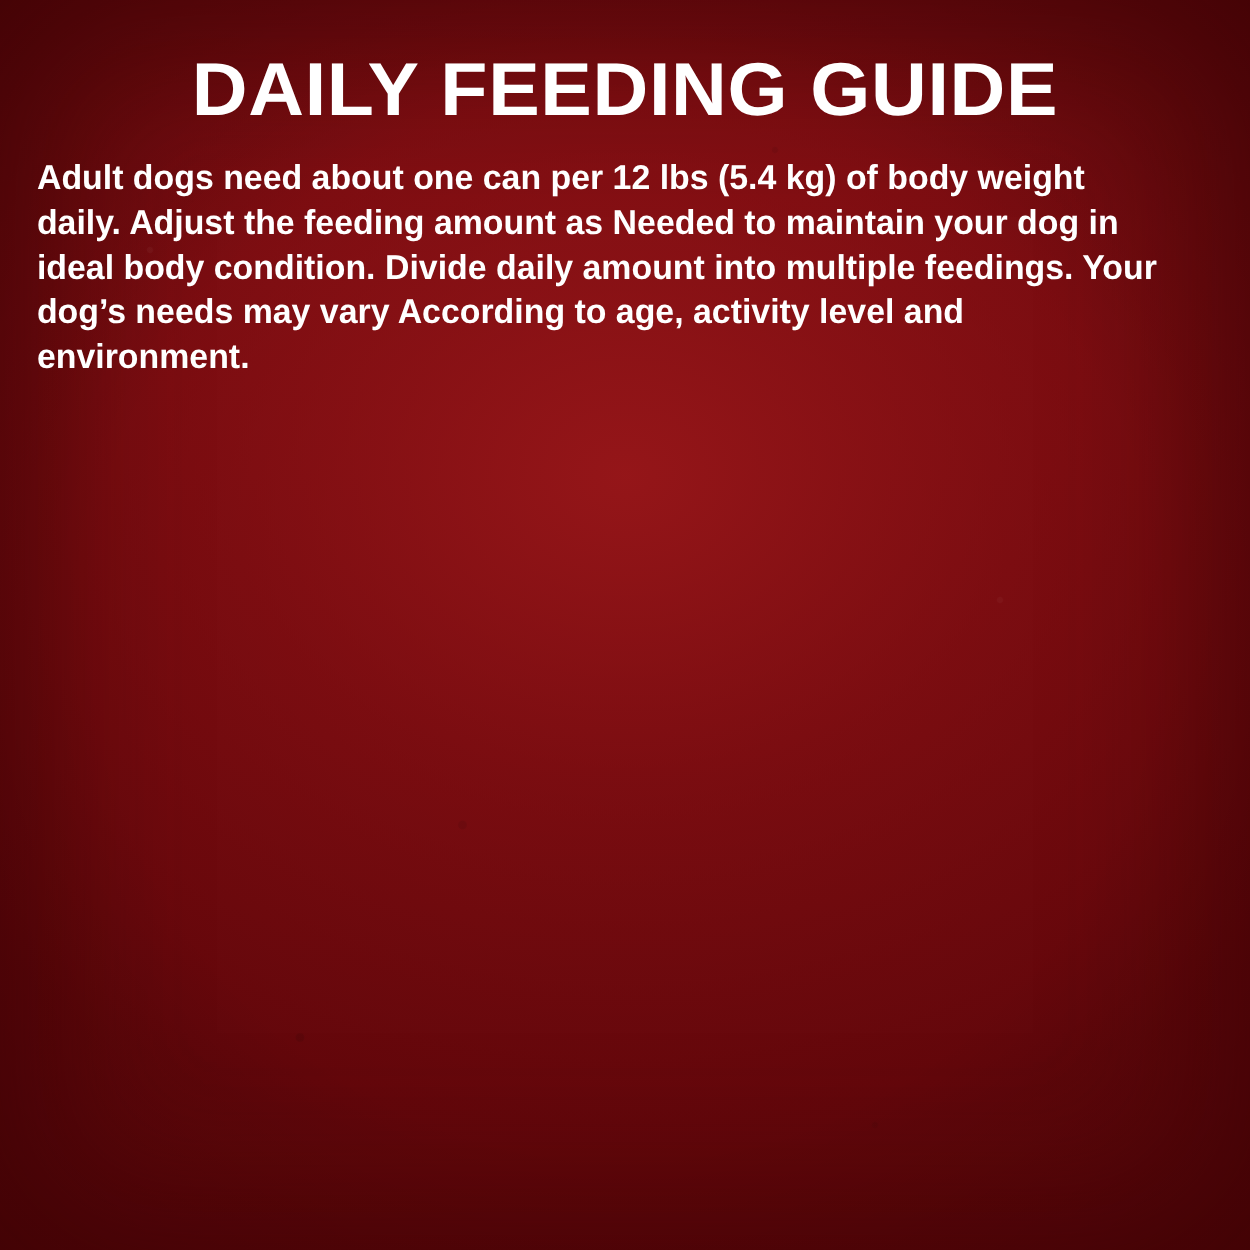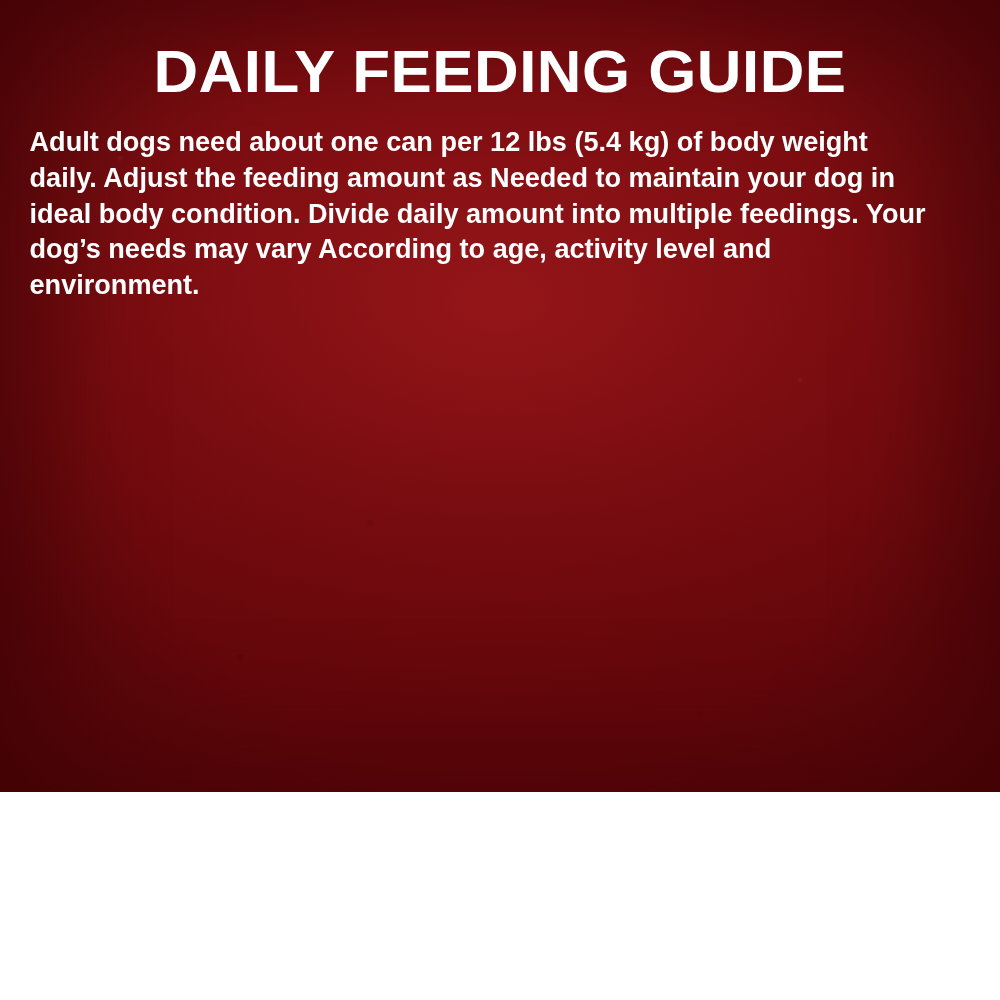--- a/index.html
+++ b/index.html
@@ -9,21 +9,21 @@
   body {
     width: 1000px;
     height: 1000px;
     overflow: hidden;
     font-family: "Liberation Sans", sans-serif;
   }
 
   #panel {
     position: relative;
     width: 1000px;
-    height: 792px;
+    height: 1000px;
     box-sizing: border-box;
     background-color: #8f0f12;
     background-image:
       radial-gradient(ellipse 70% 55% at 50% 38%, rgba(150,22,25,0.95) 0%, rgba(128,14,18,0.55) 45%, rgba(95,6,10,0.85) 100%),
       linear-gradient(180deg, rgba(140,18,22,1) 0%, rgba(120,12,16,1) 45%, rgba(104,8,12,1) 100%);
     overflow: hidden;
   }
 
   
   #texture {

